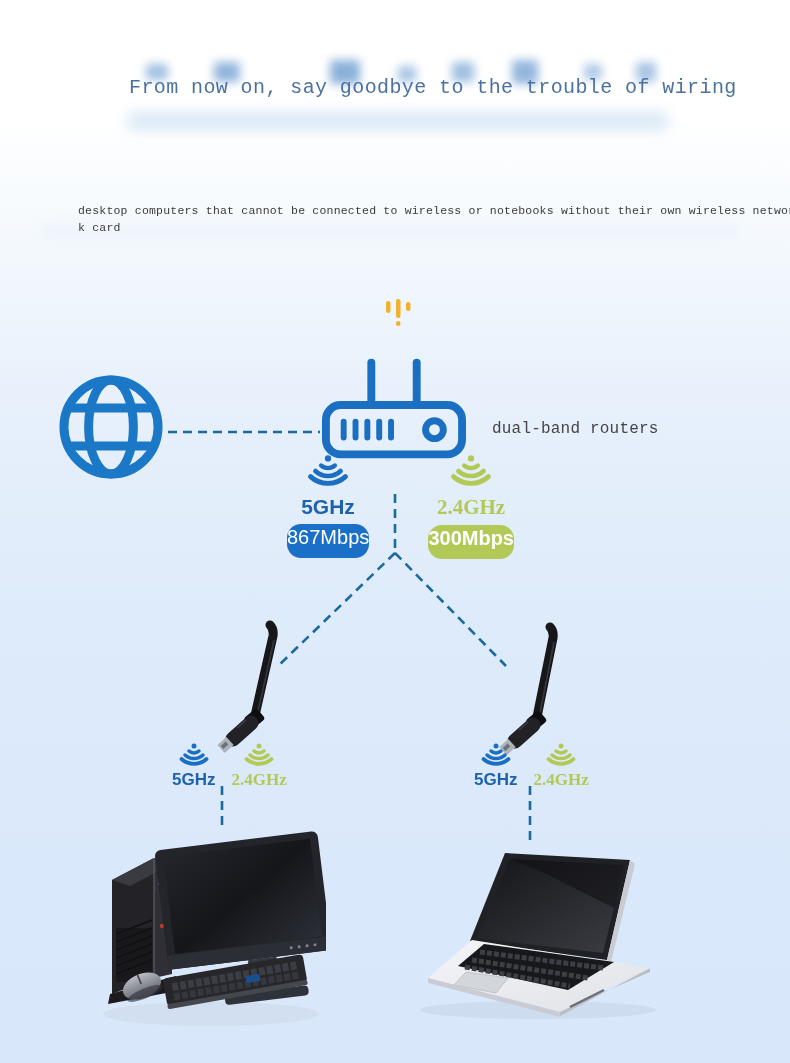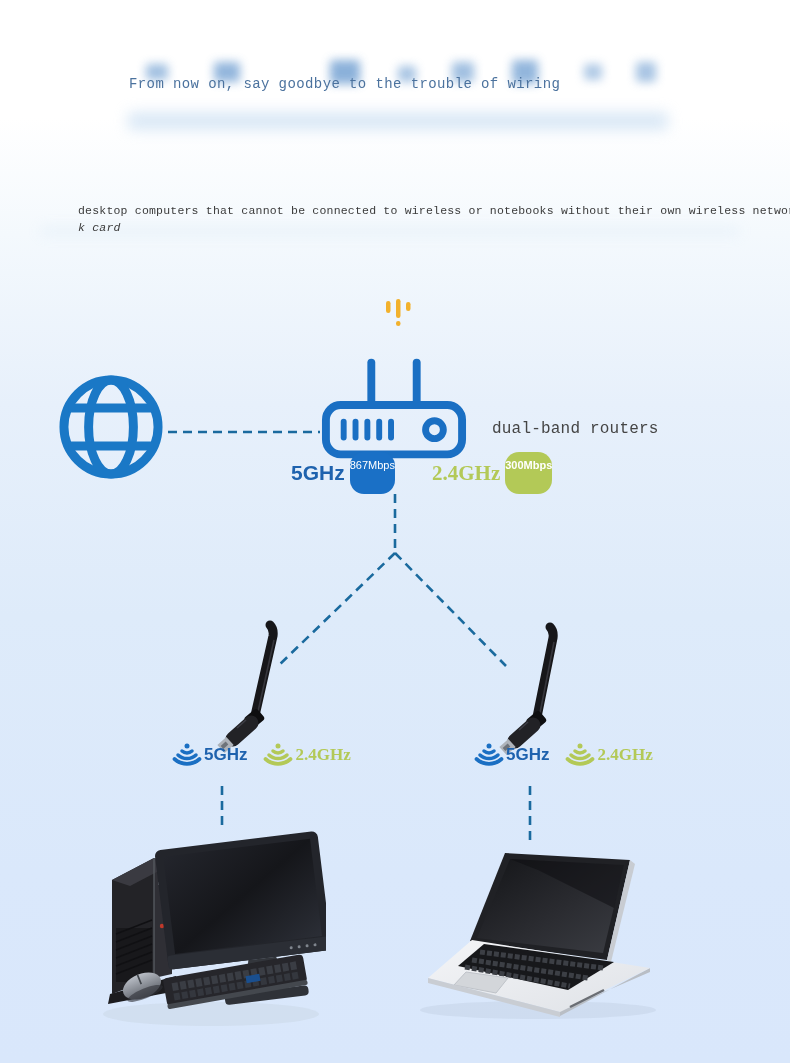--- a/index.html
+++ b/index.html
@@ -4,44 +4,44 @@
 <style>
   html,body{margin:0;padding:0;}
   .canvas{
     position:relative;width:790px;height:1063px;overflow:hidden;
     background:linear-gradient(180deg,#ffffff 0%,#ffffff 11%,#f4f9fd 22%,#e7f0fb 38%,#deebfa 58%,#dae8fb 82%,#d9e7fb 100%);
     font-family:"Liberation Sans",sans-serif;
   }
   .abs{position:absolute;}
   .title{
     font-family:"Liberation Mono","DejaVu Sans Mono",monospace;
-    font-size:14px;letter-spacing:0.4px;color:#4b729e;white-space:nowrap;
+    font-size:20px;letter-spacing:0.4px;color:#4b729e;white-space:nowrap;
   }
   .ghost{position:absolute;background:#6f9ed1;filter:blur(5px);border-radius:3px;}
   .ghost-band{position:absolute;background:#bcd6ef;filter:blur(7px);border-radius:4px;}
   .desc{
     font-family:"Liberation Mono","DejaVu Sans Mono",monospace;
     font-size:11.5px;color:#3b3b3b;white-space:nowrap;letter-spacing:0.2px;
   }
   .small-label{
     font-family:"Liberation Mono","DejaVu Sans Mono",monospace;
     font-size:16px;color:#454545;letter-spacing:0.2px;
   }
   .wrap-label{width:126px;word-break:break-all;line-height:15px;}
   .freq-blue{color:#1e62ae;font-weight:bold;}
   .freq-green{color:#b3c957;font-weight:bold;font-family:Liberation Serif, serif;}
   .freq-lg{font-size:21px;text-align:center;}
   .freq-sm{font-size:17px;text-align:center;white-space:nowrap;}
   .badge{
-    height:42px;line-height:26px;border-radius:14px;color:#ffffff;
-    font-size:11px;text-align:left;font-weight:normal;
+    height:34px;line-height:26px;border-radius:14px;color:#ffffff;
+    font-size:20px;text-align:right;font-weight:normal;
   }
   .badge-blue{background:#1a70c6;}
   .badge-green{background:#b3c957;font-weight:bold;}
-  .band-col{display:flex;align-items:center;gap:5px;}
+  .band-col{display:flex;flex-direction:column;align-items:center;gap:5px;}
   .adapter-bands{display:flex;gap:16px;}
 </style>
 </head>
 <body>
 
 <div class="canvas">
 
   <div>
     <div class="ghost" style="left:146px;top:64px;width:22px;height:16px;opacity:.65;"></div>
     <div class="ghost" style="left:214px;top:62px;width:26px;height:20px;opacity:.75;"></div>
@@ -51,21 +51,21 @@
     <div class="ghost" style="left:512px;top:60px;width:26px;height:24px;opacity:.75;"></div>
     <div class="ghost" style="left:584px;top:64px;width:18px;height:16px;opacity:.55;"></div>
     <div class="ghost" style="left:636px;top:62px;width:20px;height:20px;opacity:.6;"></div>
     <div class="ghost-band" style="left:128px;top:112px;width:540px;height:18px;opacity:.55;"></div>
     <div class="ghost-band" style="left:40px;top:228px;width:700px;height:6px;opacity:.3;"></div>
   </div>
 
   <div class="abs title" style="left:129px;top:76px;">From now on, say goodbye to the trouble of wiring</div>
 
   <div class="abs desc" style="left:78px;top:204px;">desktop computers that cannot be connected to wireless or notebooks without their own wireless networ</div>
-  <div class="abs desc" style="left:78px;top:221px;font-style:italic;">k card</div>
+  <div class="abs desc" style="left:78px;top:221px;">k card</div>
 
   <svg class="abs" style="left:385px;top:299px;" width="28" height="28" viewBox="0 0 28 28">
     <g fill="#f2b12c">
       <rect x="1" y="2" width="4.5" height="12" rx="2.2"></rect>
       <rect x="11" y="0" width="4.5" height="19" rx="2.2"></rect>
       <rect x="11" y="22" width="4.5" height="5" rx="2.2"></rect>
       <rect x="21" y="3" width="4.5" height="9" rx="2.2"></rect>
     </g>
   </svg>
 

